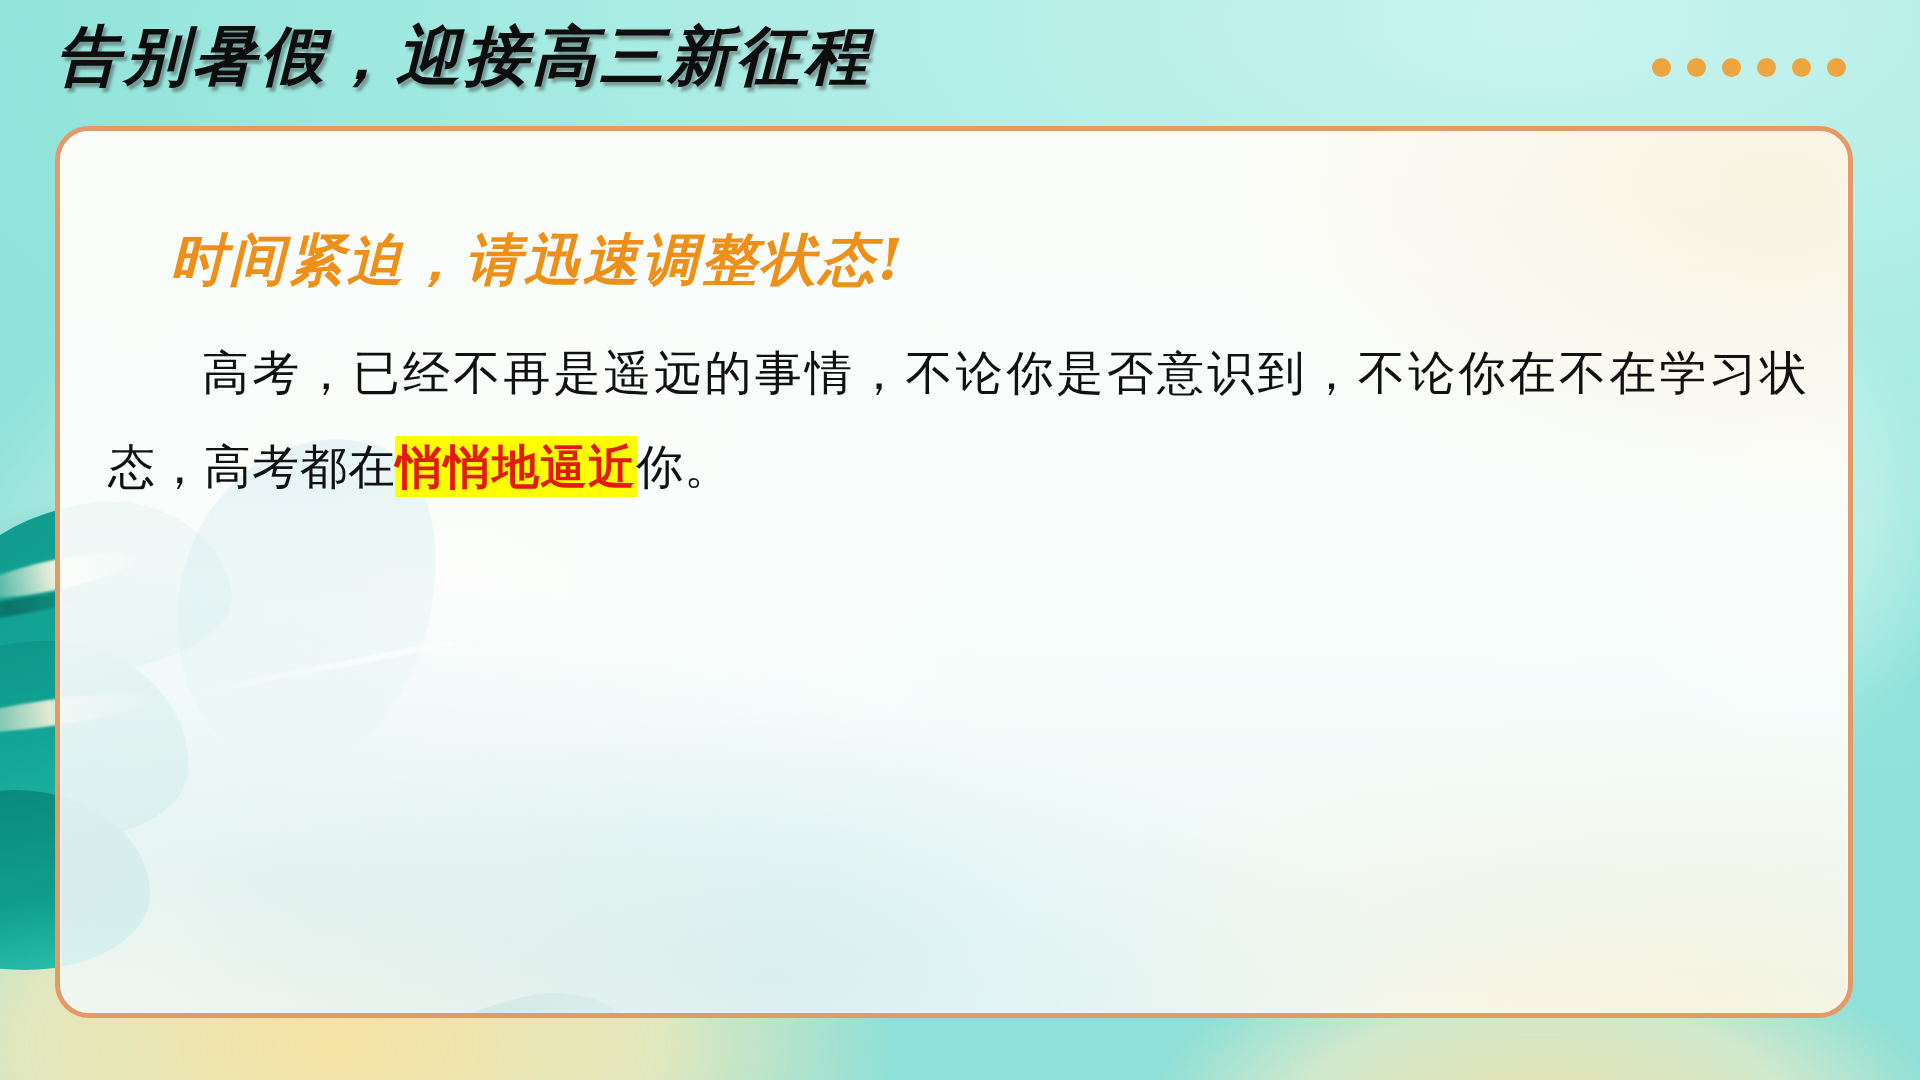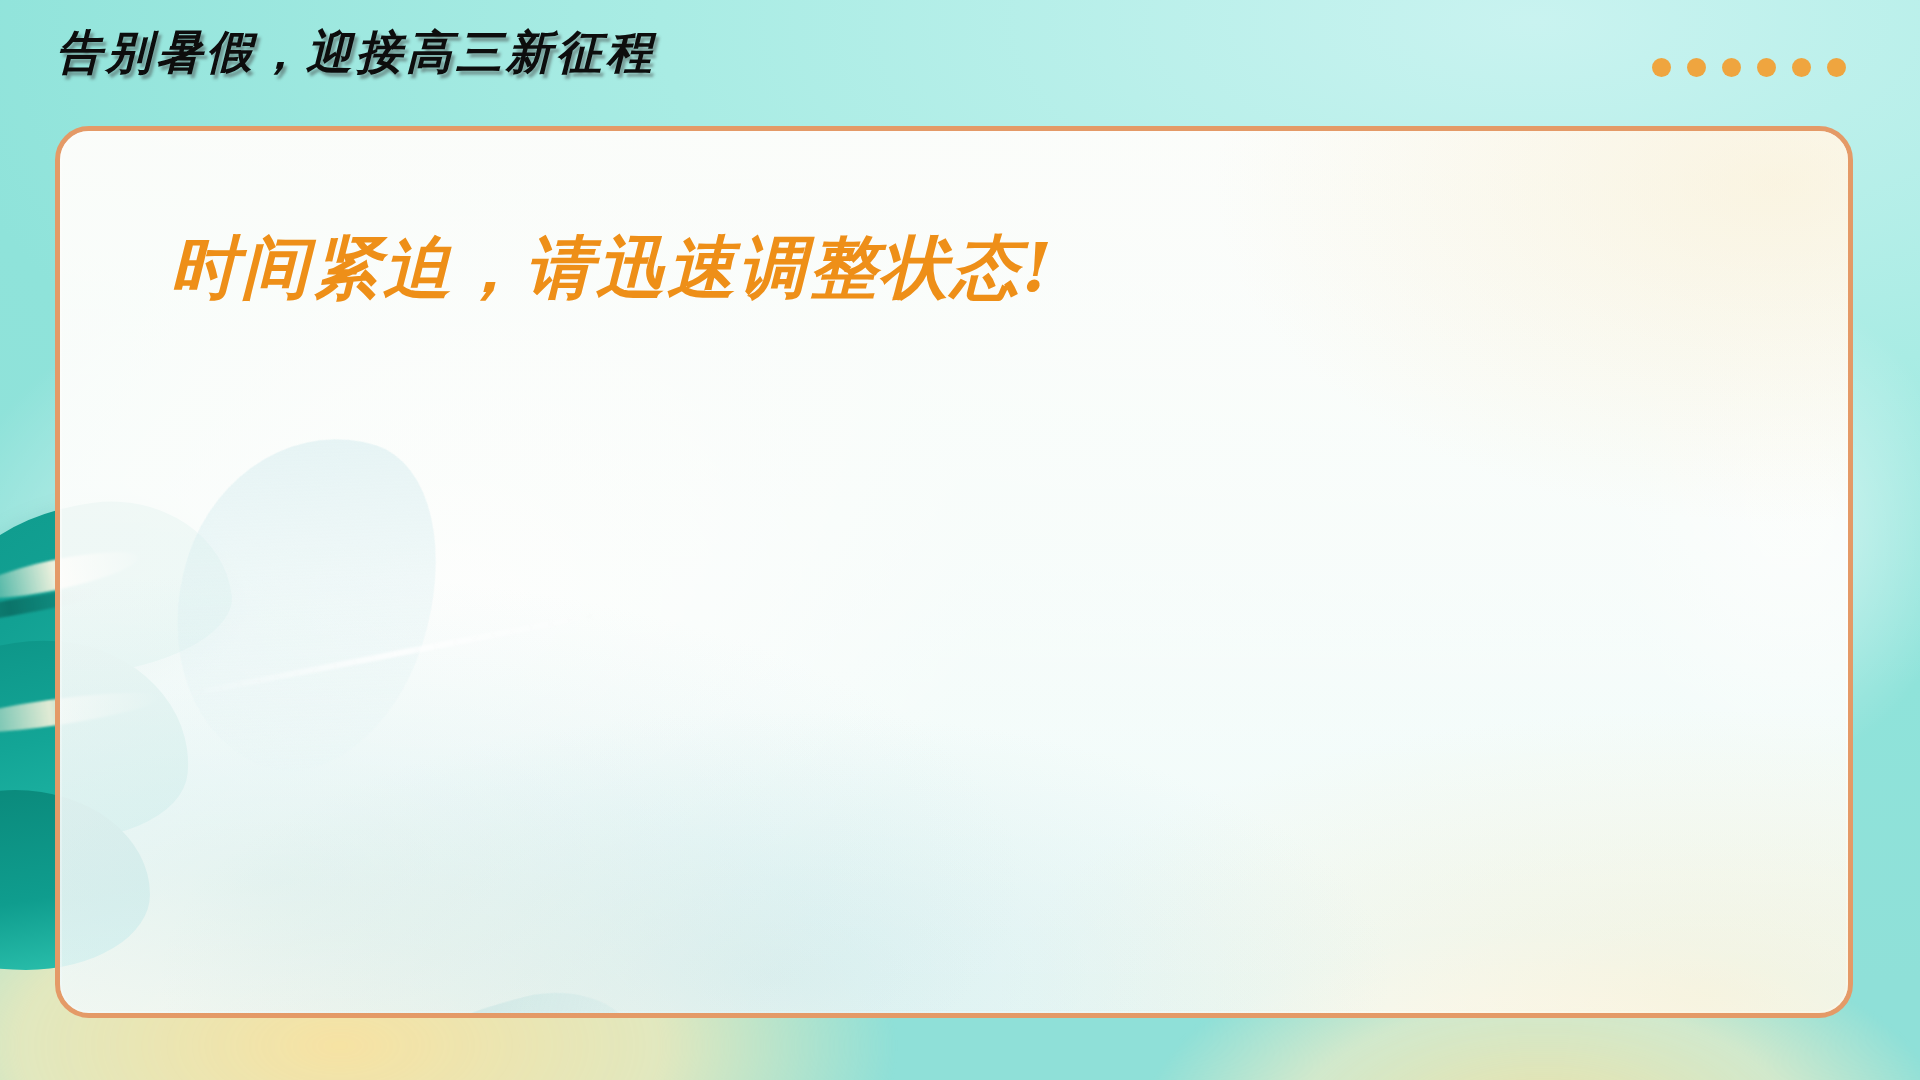--- a/index.html
+++ b/index.html
@@ -94,23 +94,23 @@
     transform:rotate(-11deg); filter:blur(1px);
   }
   .bg-right-cloud{
     position:absolute; right:-40px; top:300px; width:420px; height:460px;
     background:radial-gradient(closest-side at 60% 50%, rgba(255,255,255,.55), rgba(255,255,255,0));
   }
 
   
   .title-bar{ position:absolute; left:0; top:0; width:1920px; height:120px; }
   .slide-title{
-    position:absolute; left:56px; top:28px;
-    font-family:"DejaVu Serif","Liberation Serif",serif;
-    font-size:46px; line-height:1.05; letter-spacing:4px;
+    position:absolute; left:56px; top:22px;
+    font-family:"DejaVu Serif","Liberation Serif",serif;
+    font-size:64px; line-height:1.05; letter-spacing:4px;
     color:#0d0d0d; font-weight:700;
     font-style:italic;
     text-shadow:3px 4px 3px rgba(60,60,60,.45);
     white-space:nowrap;
   }
   .dots{
     position:absolute; right:74px; top:58px;
     display:flex; gap:16px; align-items:center;
   }
   .dots i{ display:block; width:19px; height:19px; border-radius:50%; background:#efa53f; }
@@ -135,21 +135,21 @@
       radial-gradient(55% 45% at 92% 98%, rgba(250,230,180,.35) 0%, rgba(255,255,255,0) 72%),
       linear-gradient(180deg,rgba(252,252,248,.6),rgba(255,255,255,.25));
   }
 
   
   .content{ position:absolute; left:0; top:0; width:100%; height:100%; }
 
   .heading{
     position:absolute; left:110px; top:92px;
     font-family:"DejaVu Serif","Liberation Serif",serif;
-    font-size:68px; font-weight:700; font-style:italic;
+    font-size:56px; font-weight:700; font-style:italic;
     color:#ee8f18; letter-spacing:3px; white-space:nowrap;text-align:center;
   }
 
   .body-text{
     position:absolute; left:48px; top:195px; width:1700px;
     font-family:"DejaVu Serif","Liberation Serif",serif;
     font-size:47px; line-height:94px; color:#111;
     letter-spacing:1px;
     text-align:justify;
   }
@@ -196,18 +196,19 @@
     <div class="card-inner">
       <div class="card-wash"></div>
       <div class="leaf leaf-c"></div>
       <div class="leaf leaf-a"></div>
       <div class="leaf leaf-b"></div>
       <div class="ink-stroke"></div>
 
       <div class="content">
         <div class="heading">时间紧迫，请迅速调整状态!</div>
         <div class="body-text" id="body-text">
+            <p>高考，已经不再是遥远的事情，不论你是否意识到，不论你在不在学习状态，高考都在<span class="hl-yellow">悄悄地逼近</span>你。</p>
           </div>
       </div>
     </div>
   </div>
 
 </div>
 
 </body></html>

